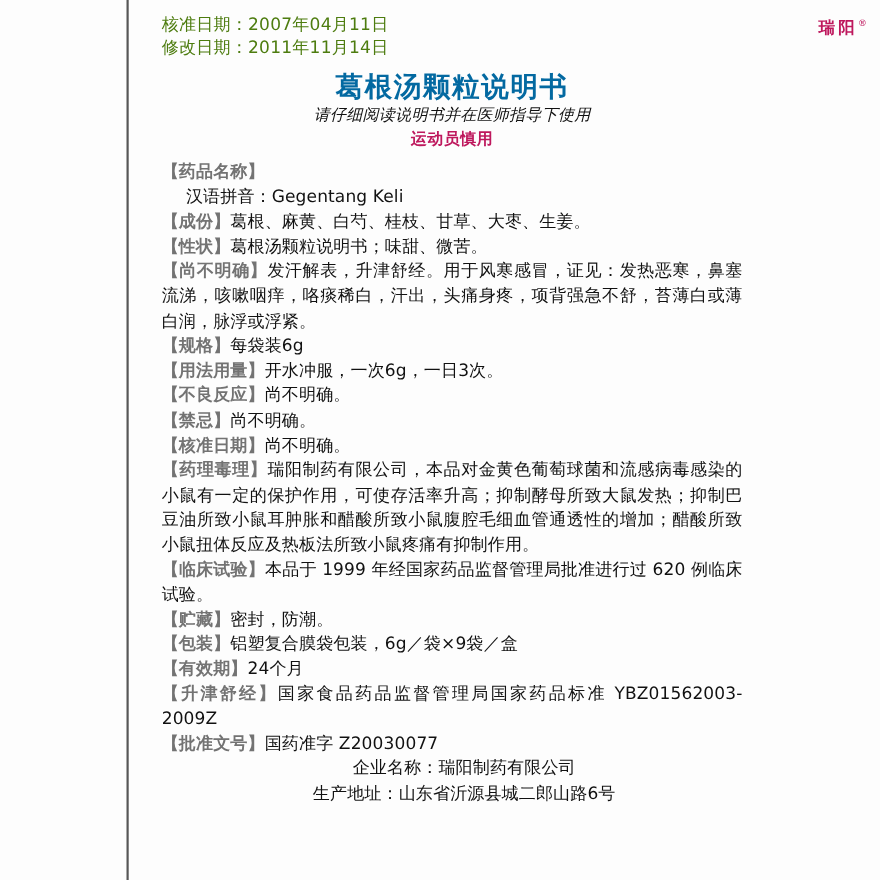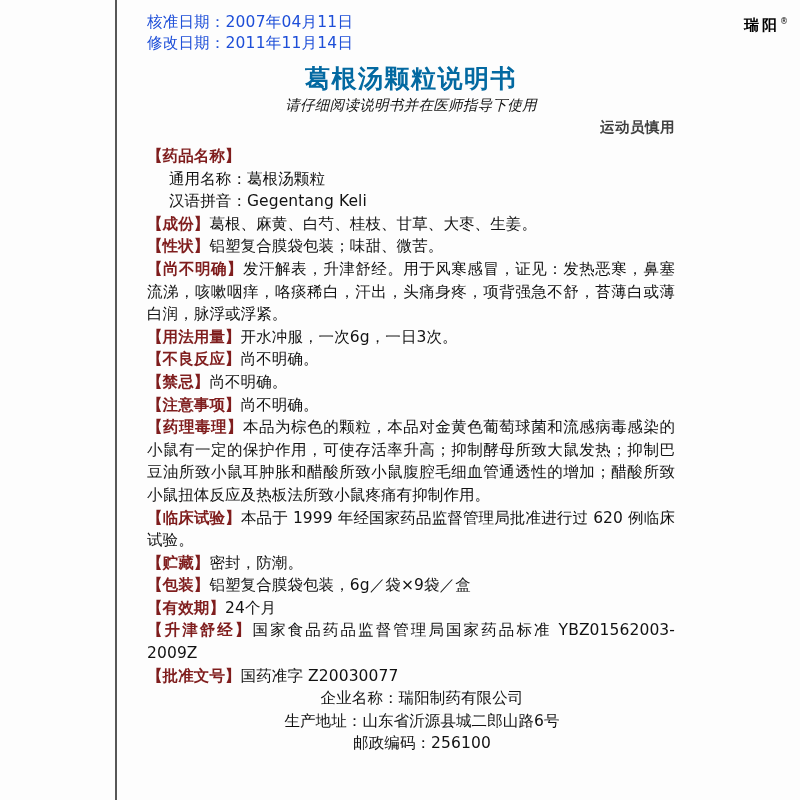--- a/index.html
+++ b/index.html
@@ -41,33 +41,33 @@
     left: 147px;
     top: 12px;
     width: 528px;
   }
 
   
   .dates {
     font-family: "DejaVu Sans", "Liberation Sans", sans-serif;
     font-size: 15.5px;
     line-height: 21px;
-    color: #1d4ed8;
+    color: #4d7c0f;
     letter-spacing: .2px;
   }
   .dates .row { white-space: nowrap; }
 
   
   .brand {
     position: absolute;
     right: 12px;
     top: 16px;
     font-size: 15px;
     font-weight: bold;
-    color: #000000;
+    color: #be185d;
     letter-spacing: 3px;
     white-space: nowrap;
   }
   .brand .reg {
     font-size: 8px;
     vertical-align: super;
     letter-spacing: 0;
     font-weight: normal;
   }
 
@@ -87,43 +87,42 @@
     font-size: 14.5px;
     color: #111;
     line-height: 21px;
     letter-spacing: .3px;
     margin-top: 1px;
     font-style: italic;
   }
   .athlete-note {
     font-size: 14.5px;
     font-weight: bold;
-    color: #404040;
+    color: #be185d;
     line-height: 21px;
     letter-spacing: .5px;
     margin-top: 1px;
-    text-align: right;
   }
 
   
   .body-text {
     margin-top: 7px;
     font-size: 15.5px;
     line-height: 22.6px;
     color: #111;
     letter-spacing: .1px;
   }
   .sec {
     margin: 0;
     text-align: justify;
     text-justify: inter-character;
   }
   .lbl {
     font-weight: bold;
-    color: #7f1d1d;
+    color: #737373;
   }
   .indent {
     padding-left: 22px;
   }
 
   
   .mfr-row {
     padding-left: 22px;
     white-space: nowrap;
     text-align: center;
@@ -159,57 +158,57 @@
       <div class="sub-title">请仔细阅读说明书并在医师指导下使用</div>
       <div class="athlete-note">运动员慎用</div>
     </div>
 
     <div class="body-text">
 
       <p class="sec">
         <span class="lbl">【药品名称】</span>
       </p>
       <p class="sec indent">
-        <span>通用名称：</span><span>葛根汤颗粒</span>
-      </p>
-      <p class="sec indent">
         <span>汉语拼音：</span><span>Gegentang Keli</span>
       </p>
 
       <p class="sec">
         <span class="lbl">【成份】</span><span>葛根、麻黄、白芍、桂枝、甘草、大枣、生姜。</span>
       </p>
 
       <p class="sec">
-        <span class="lbl">【性状】</span><span>铝塑复合膜袋包装；味甜、微苦。</span>
+        <span class="lbl">【性状】</span><span>葛根汤颗粒说明书；味甜、微苦。</span>
       </p>
 
       <p class="sec">
         <span class="lbl">【尚不明确】</span><span>发汗解表，升津舒经。用于风寒感冒，证见：发热恶寒，鼻塞流涕，咳嗽咽痒，咯痰稀白，汗出，头痛身疼，项背强急不舒，苔薄白或薄白润，脉浮或浮紧。</span>
       </p>
 
+      <p class="sec">
+        <span class="lbl">【规格】</span><span>每袋装6g</span>
+      </p>
 
       <p class="sec">
         <span class="lbl">【用法用量】</span><span>开水冲服，一次6g，一日3次。</span>
       </p>
 
       <p class="sec">
         <span class="lbl">【不良反应】</span><span>尚不明确。</span>
       </p>
 
       <p class="sec">
         <span class="lbl">【禁忌】</span><span>尚不明确。</span>
       </p>
 
       <p class="sec">
-        <span class="lbl">【注意事项】</span><span>尚不明确。</span>
-      </p>
-
-      <p class="sec">
-        <span class="lbl">【药理毒理】</span><span>本品为棕色的颗粒，本品对金黄色葡萄球菌和流感病毒感染的小鼠有一定的保护作用，可使存活率升高；抑制酵母所致大鼠发热；抑制巴豆油所致小鼠耳肿胀和醋酸所致小鼠腹腔毛细血管通透性的增加；醋酸所致小鼠扭体反应及热板法所致小鼠疼痛有抑制作用。</span>
+        <span class="lbl">【核准日期】</span><span>尚不明确。</span>
+      </p>
+
+      <p class="sec">
+        <span class="lbl">【药理毒理】</span><span>瑞阳制药有限公司，本品对金黄色葡萄球菌和流感病毒感染的小鼠有一定的保护作用，可使存活率升高；抑制酵母所致大鼠发热；抑制巴豆油所致小鼠耳肿胀和醋酸所致小鼠腹腔毛细血管通透性的增加；醋酸所致小鼠扭体反应及热板法所致小鼠疼痛有抑制作用。</span>
       </p>
 
       <p class="sec">
         <span class="lbl">【临床试验】</span><span>本品于 1999 年经国家药品监督管理局批准进行过 620 例临床试验。</span>
       </p>
 
       <p class="sec">
         <span class="lbl">【贮藏】</span><span>密封，防潮。</span>
       </p>
 
@@ -228,20 +227,17 @@
       <p class="sec">
         <span class="lbl">【批准文号】</span><span>国药准字 Z20030077</span>
       </p>
 
 
       <div class="mfr-row">
         <span class="mfr-key">企业名称：</span><span>瑞阳制药有限公司</span>
       </div>
       <div class="mfr-row">
         <span class="mfr-key">生产地址：</span><span>山东省沂源县城二郎山路6号</span>
-      </div>
-      <div class="mfr-row">
-        <span class="mfr-key">邮政编码：</span><span>256100</span>
       </div>
 
     </div>
   </div>
 </div>
 
 </body></html>

